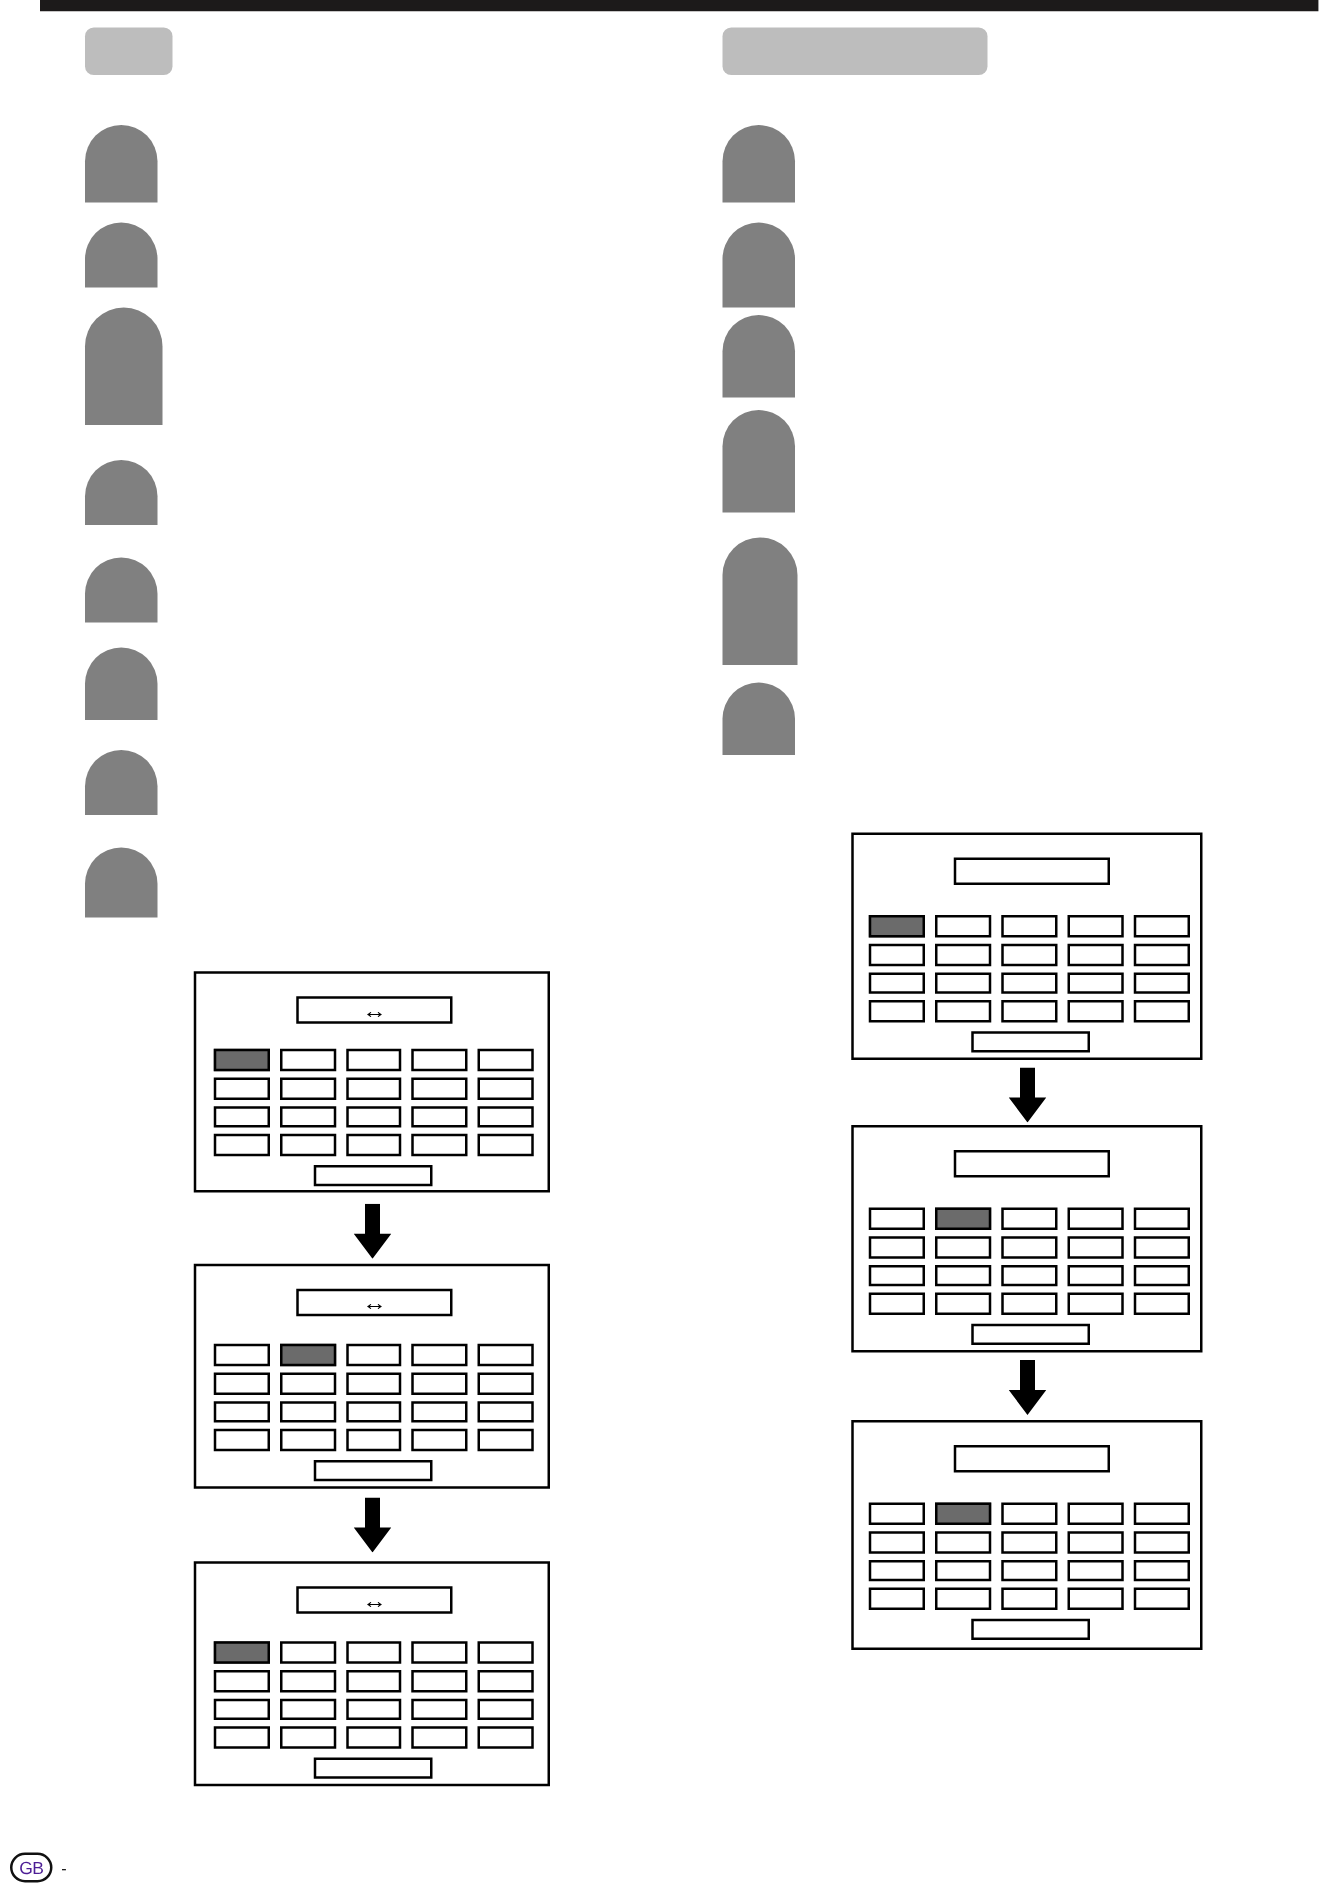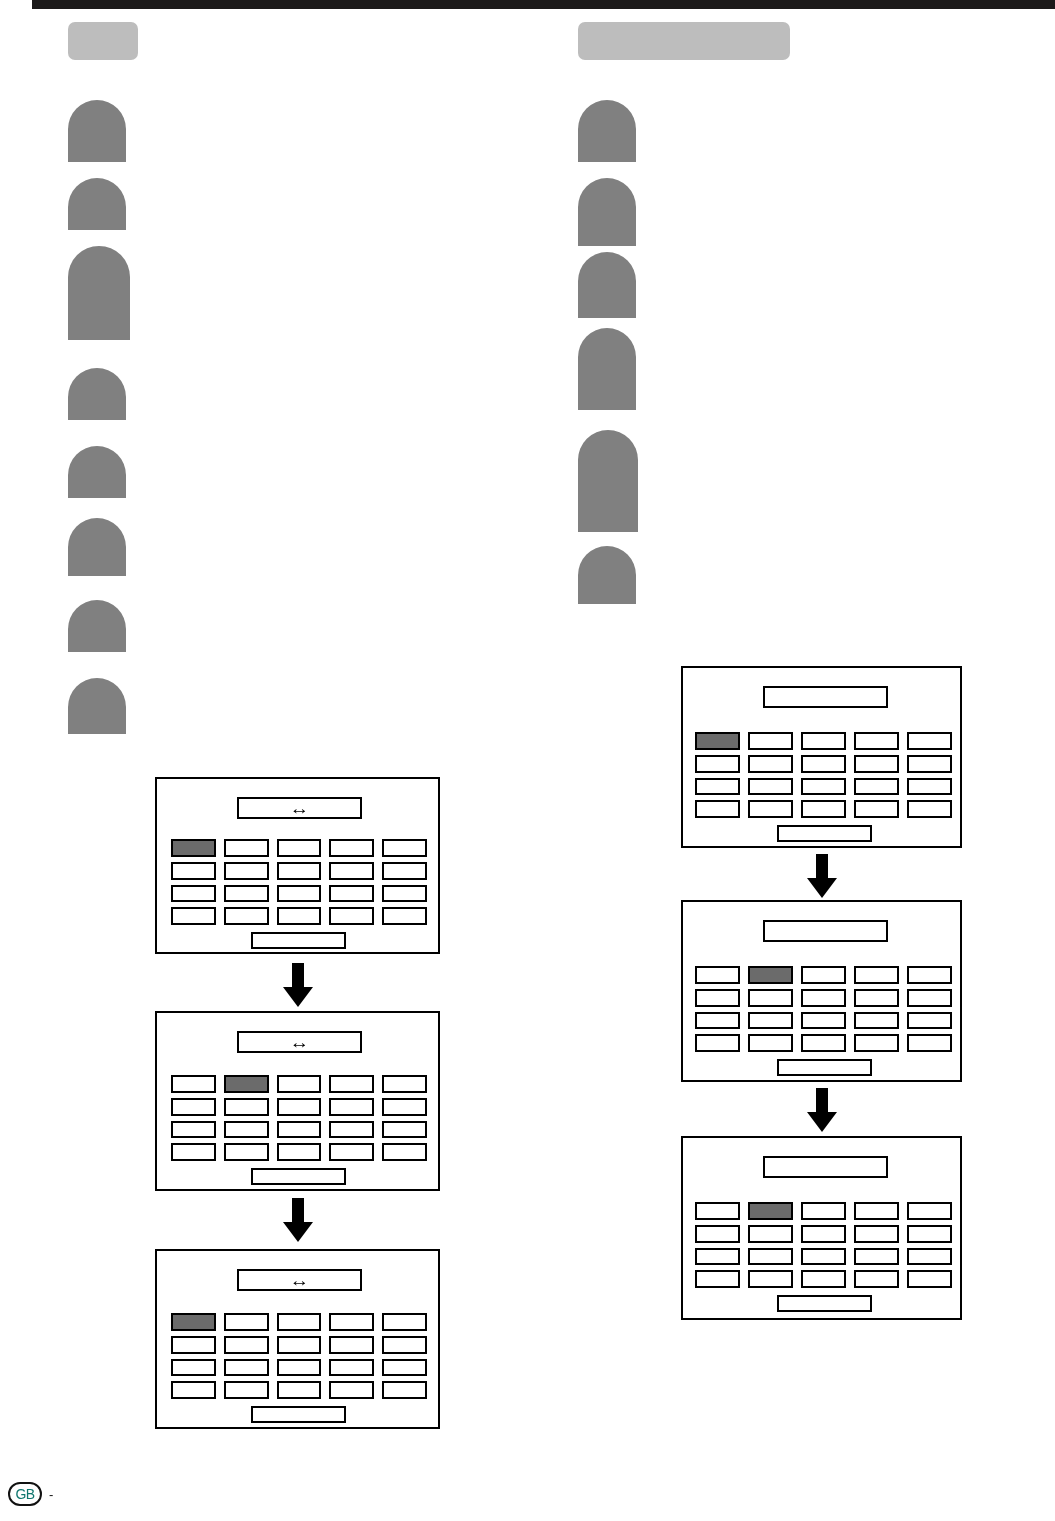--- a/index.html
+++ b/index.html
@@ -109,21 +109,21 @@
     box-sizing: border-box;
     width: 34px;
     height: 24px;
     border: 2px solid #111111;
     border-radius: 12px;
     display: flex;
     align-items: center;
     justify-content: center;
     font-size: 14px;
     font-weight: normal;
-    color: #0f766e;
+    color: #4c1d95;
     letter-spacing: -0.5px;
   }
   .page-number {
     font-size: 13px;
     color: #111111;
   }
 </style>
 </head>
 <body>
 

